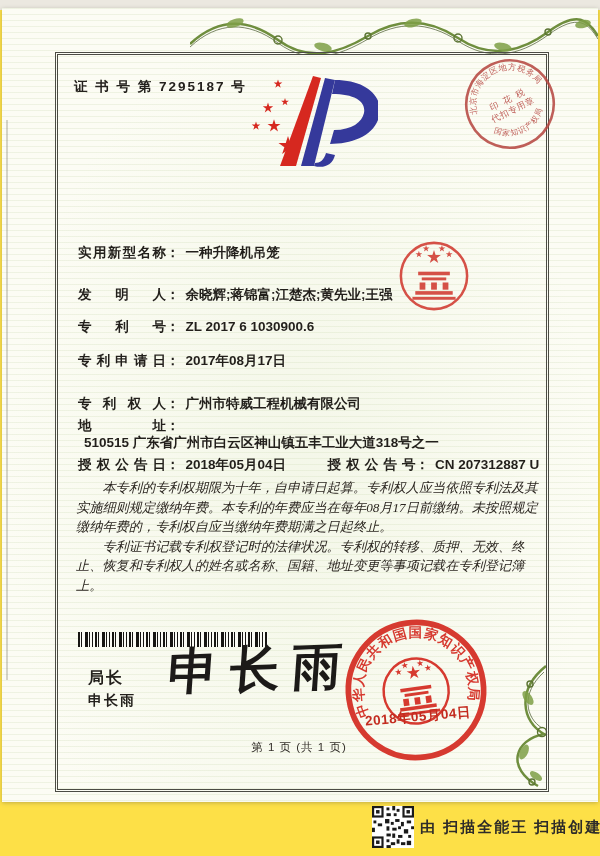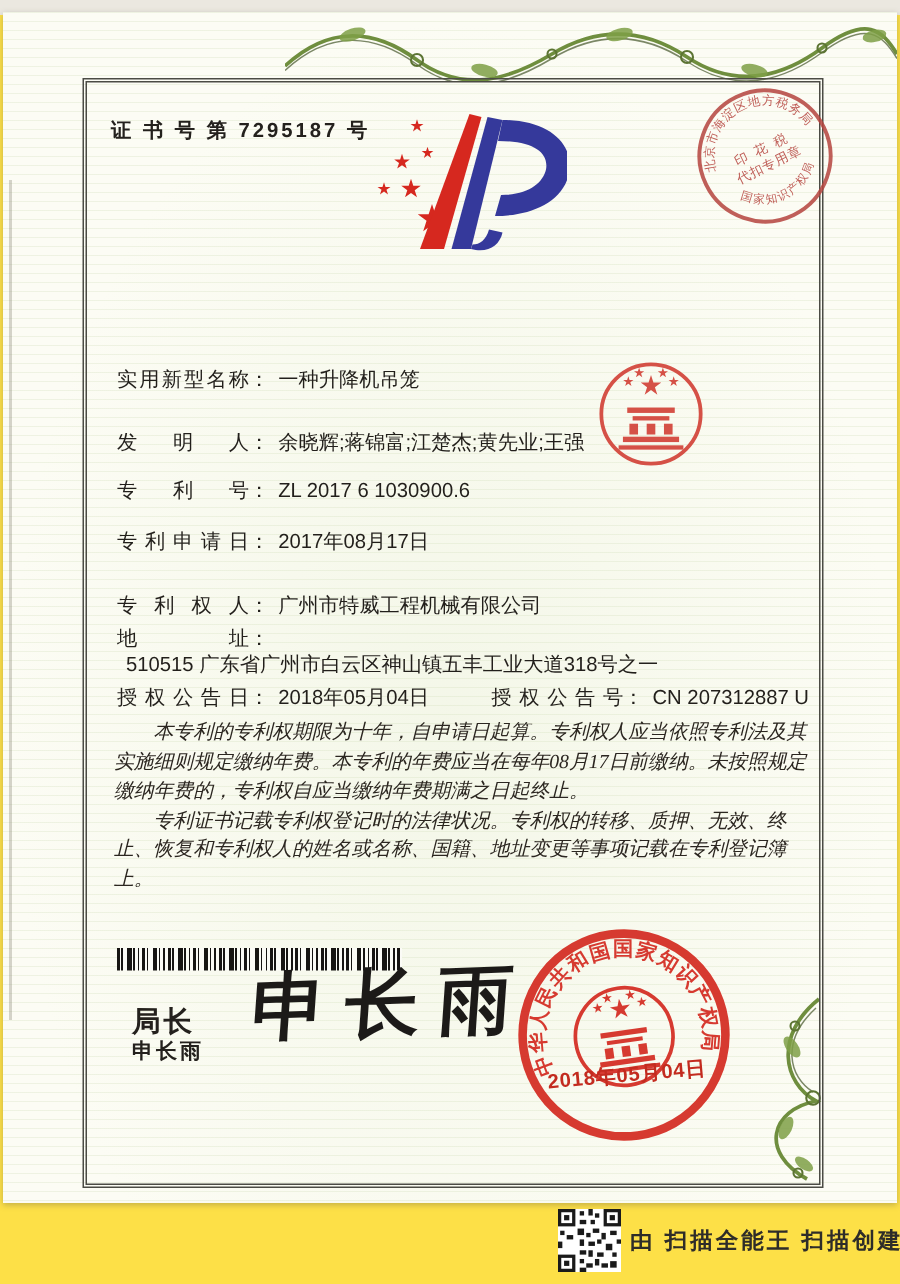--- a/index.html
+++ b/index.html
@@ -10,30 +10,30 @@
     background:
       radial-gradient(ellipse at 50% 60%, rgba(214,228,190,0.22), rgba(255,255,255,0) 70%),
       repeating-linear-gradient(180deg, rgba(168,192,132,0.16) 0px, rgba(168,192,132,0.16) 1px, rgba(255,255,255,0) 1px, rgba(255,255,255,0) 6px),
       #fcfcf4;
     box-shadow:0 1px 4px rgba(90,85,70,0.35);}
   .edge-left{position:absolute;left:6px;top:120px;width:1.5px;height:560px;background:rgba(120,115,100,0.30);}
   .frame{position:absolute;left:55px;top:52px;width:488px;height:734px;border:3px double #4b4b44;}
   .cert-no{position:absolute;left:74px;top:78px;font-size:13.5px;font-weight:700;color:#24211d;letter-spacing:2px;font-family:"Liberation Sans",sans-serif;}
   .title{position:absolute;left:0;top:174px;width:600px;text-align:center;font-size:31px;font-weight:900;color:#181613;letter-spacing:9px;}
   .fields{position:absolute;left:0;top:0;width:600px;font-family:"Liberation Sans",sans-serif;}
-  .frow{position:absolute;left:78px;width:462px;font-size:13.5px;font-weight:400;color:#221f1b;line-height:17px;}
+  .frow{position:absolute;left:78px;width:462px;font-size:13.5px;font-weight:700;color:#221f1b;line-height:17px;}
   .flabel{display:inline-block;width:88px;text-align:justify;text-align-last:justify;vertical-align:top;}
   .fcolon{display:inline-block;vertical-align:top;}
   .fvalue{display:inline-block;vertical-align:top;margin-left:6px;max-width:360px;}
   .gval{display:inline-block;vertical-align:top;margin-left:6px;width:128px;}
   .paras{position:absolute;left:76px;top:478px;width:466px;color:#2b2620;}
   .paras p{margin:0;text-indent:2em;font-size:13.2px;line-height:19.6px;font-style:italic;}
   .barcode{position:absolute;left:78px;top:632px;width:190px;height:15px;
     background:repeating-linear-gradient(90deg,#171513 0 2px,#fbfbf6 2px 3px,#171513 3px 4px,#fbfbf6 4px 7px,#171513 7px 10px,#fbfbf6 10px 11px,#171513 11px 12px,#fbfbf6 12px 14px,#171513 14px 15px,#fbfbf6 15px 17px);}
-  .director-title{position:absolute;left:88px;top:668px;font-size:19px;font-weight:700;color:#24211d;font-family:"Liberation Sans",sans-serif;letter-spacing:2px;text-align:right;}
+  .director-title{position:absolute;left:88px;top:668px;font-size:16px;font-weight:700;color:#24211d;font-family:"Liberation Sans",sans-serif;letter-spacing:2px;text-align:right;}
   .director-name{position:absolute;left:88px;top:692px;font-size:14px;font-weight:700;color:#24211d;font-family:"Liberation Sans",sans-serif;letter-spacing:2px;}
   .signature{position:absolute;left:168px;top:636px;font-size:50px;font-weight:600;color:#1c1a18;letter-spacing:12px;transform:rotate(-2deg) skewX(-6deg);white-space:nowrap;}
   .seal-date{position:absolute;left:340px;top:708px;width:156px;text-align:center;font-size:13.5px;font-weight:700;color:#c32b1f;letter-spacing:0.5px;transform:rotate(-5deg);font-family:"Liberation Sans",sans-serif;}
   .page-footer{position:absolute;left:55px;top:740px;width:488px;text-align:center;font-size:11.5px;color:#34302a;letter-spacing:1px;font-family:"Liberation Sans",sans-serif;}
   .scan-credit{position:absolute;left:420px;top:818px;font-size:15px;font-weight:600;color:#2e2c29;letter-spacing:2px;font-family:"Liberation Sans",sans-serif;white-space:nowrap;}
   svg{display:block;}
   .abs{position:absolute;}
 </style>
 </head>
 <body>
@@ -184,20 +184,21 @@
       <text font-size="13" letter-spacing="1" fill="#d42a20" font-weight="bold" font-family="Liberation Sans, sans-serif">
         <textPath href="#sealRing" startOffset="50%" text-anchor="middle">中华人民共和国国家知识产权局</textPath>
       </text>
       <g color="#d42a20">
         <use href="#emblem" x="41" y="42" width="68" height="68"></use>
       </g>
     </g>
   </svg>
   <div class="seal-date">2018年05月04日</div>
 
+  <div class="page-footer">第 1 页 (共 1 页)</div>
 
   <svg class="abs" style="left:372px;top:806px;" width="42" height="42" viewBox="0 0 29 29">
     <rect x="0" y="0" width="29" height="29" fill="#ffffff"></rect>
     <g fill="#1a1a1a">
       <rect x="0" y="0" width="8" height="8"></rect>
         <rect x="21" y="0" width="8" height="8"></rect>
         <rect x="0" y="21" width="8" height="8"></rect>
       <rect x="10" y="1" width="2" height="2"></rect>
         <rect x="14" y="0" width="2" height="3"></rect>
         <rect x="17" y="2" width="2" height="2"></rect>

